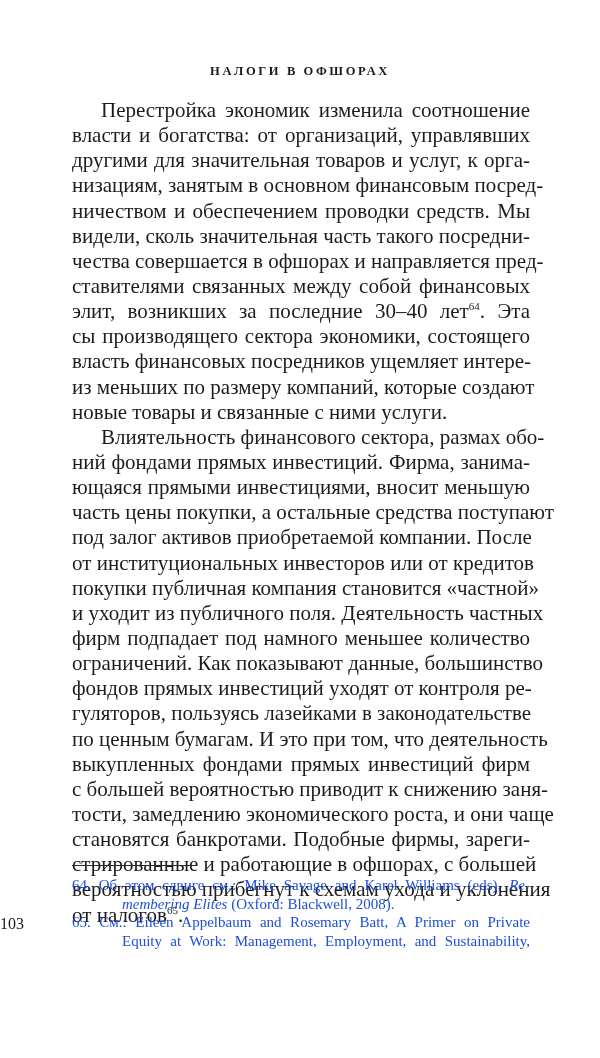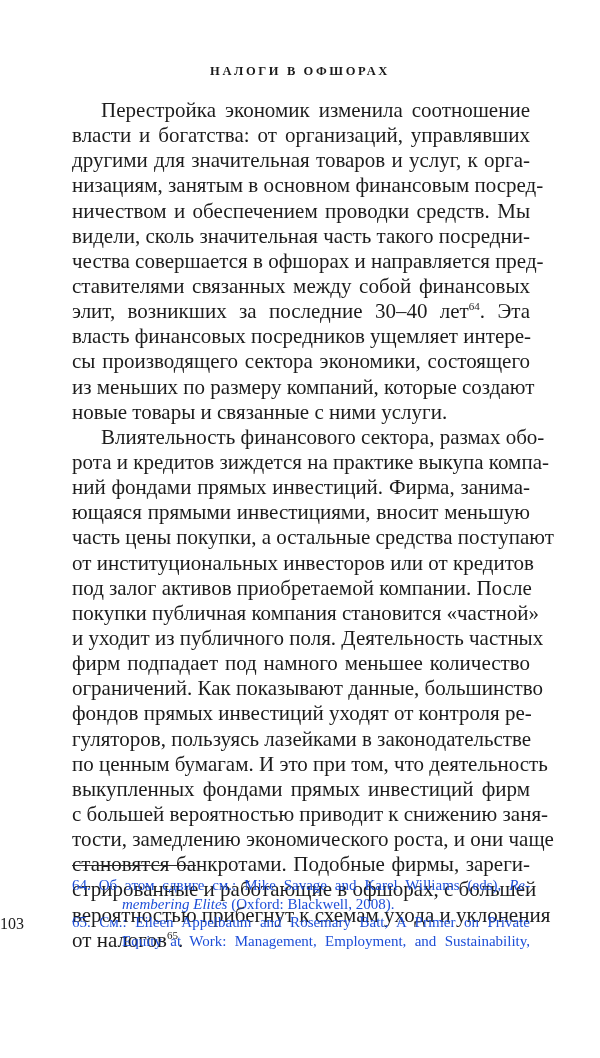--- a/index.html
+++ b/index.html
@@ -106,33 +106,32 @@
   <div>
     <span class="line indent">Перестройка экономик изменила соотношение</span>
     <span class="line">власти и богатства: от организаций, управлявших</span>
     <span class="line">другими для значительная товаров и услуг, к орга-</span>
     <span class="line">низациям, занятым в основном финансовым посред-</span>
     <span class="line">ничеством и обеспечением проводки средств. Мы</span>
     <span class="line">видели, сколь значительная часть такого посредни-</span>
     <span class="line">чества совершается в офшорах и направляется пред-</span>
     <span class="line">ставителями связанных между собой финансовых</span>
     <span class="line"><span>элит, возникших за последние 30–40 лет</span><sup>64</sup><span>. Эта</span></span>
+    <span class="line">сы производящего сектора экономики, состоящего</span>
     <span class="line">власть финансовых посредников ущемляет интере-</span>
-    <span class="line">сы производящего сектора экономики, состоящего</span>
     <span class="line">из меньших по размеру компаний, которые создают</span>
     <span class="line last">новые товары и связанные с ними услуги.</span>
   </div>
   <div>
     <span class="line indent">Влиятельность финансового сектора, размах обо-</span>
-    <span class="line">рота и кредитов зиждется на практике выкупа компа-</span>
     <span class="line">ний фондами прямых инвестиций. Фирма, занима-</span>
     <span class="line">ющаяся прямыми инвестициями, вносит меньшую</span>
     <span class="line">часть цены покупки, а остальные средства поступают</span>
+    <span class="line">под залог активов приобретаемой компании. После</span>
     <span class="line">от институциональных инвесторов или от кредитов</span>
-    <span class="line">под залог активов приобретаемой компании. После</span>
     <span class="line">покупки публичная компания становится «частной»</span>
     <span class="line">и уходит из публичного поля. Деятельность частных</span>
     <span class="line">фирм подпадает под намного меньшее количество</span>
     <span class="line">ограничений. Как показывают данные, большинство</span>
     <span class="line">фондов прямых инвестиций уходят от контроля ре-</span>
     <span class="line">гуляторов, пользуясь лазейками в законодательстве</span>
     <span class="line">по ценным бумагам. И это при том, что деятельность</span>
     <span class="line">выкупленных фондами прямых инвестиций фирм</span>
     <span class="line">с большей вероятностью приводит к снижению заня-</span>
     <span class="line">тости, замедлению экономического роста, и они чаще</span>

